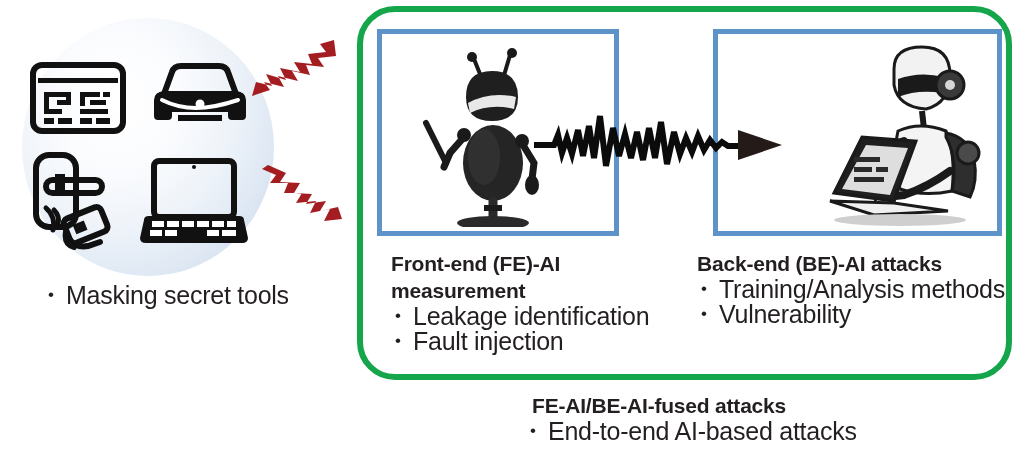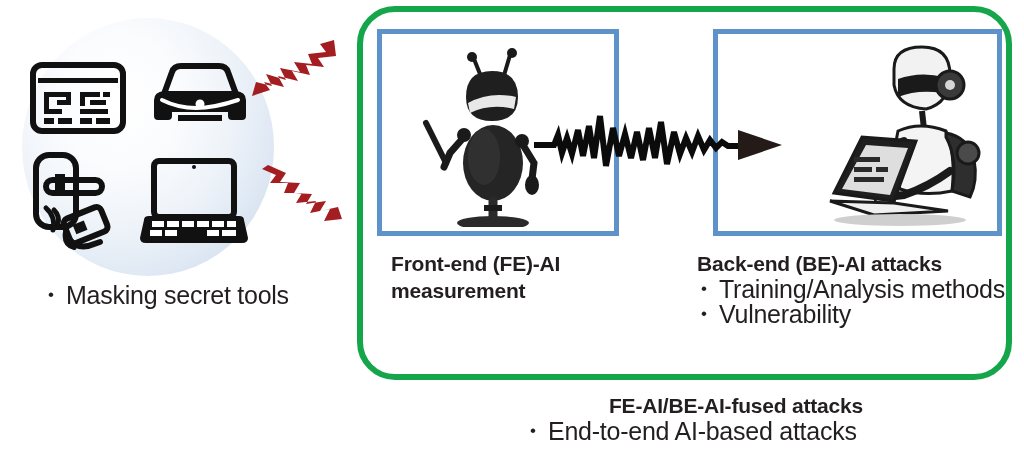--- a/index.html
+++ b/index.html
@@ -91,21 +91,21 @@
     left: 4px;
     top: -1px;
     font-size: 17px;
     color: #231f20;
   }
 
   #countermeasures-block { left: 44px;  top: 283px; width: 300px; }
   #fe-text-block         { left: 391px; top: 250px; width: 270px; }
   #be-text-block         { left: 697px; top: 250px; width: 316px; }
   #fused-text-block      { left: 520px; top: 392px; width: 420px; text-align: left; }
-  #fused-text-block .heading { text-align: center; margin-left: 12px; }
+  #fused-text-block .heading { text-align: left; margin-left: 12px; }
   #fused-text-block .bullet-list li { padding-left: 28px; }
   #fused-text-block .bullet-list li::before { left: 10px; }
 </style>
 </head>
 <body>
 
 <div id="canvas">
 
   <div class="abs" id="target-ellipse"></div>
 
@@ -266,20 +266,24 @@
       <path d="M2 37 L20 37 L24 27 L28 45 L33 30 L38 46 L44 22 L49 48 L55 18 L60 50
                L66 8 L72 58 L79 20 L85 48 L91 26 L97 50 L103 24 L109 52 L115 20
                L121 50 L127 14 L133 56 L140 24 L146 46 L152 30 L158 44 L164 28
                L170 42 L176 32 L182 40 L188 34 L194 38 L210 38" fill="none" stroke="#0b0b0b" stroke-width="6" stroke-linejoin="miter" stroke-linecap="square"></path>
       <path d="M204 22 L248 37 L204 52 Z" fill="#241a17"></path>
     </svg>
   </div>
 
   <div class="abs" id="fe-text-block">
     <div class="heading">Front-end (FE)-AI measurement</div>
+    <ul class="bullet-list">
+      <li>Leakage identification</li>
+      <li>Fault injection</li>
+    </ul>
   </div>
 
   <div class="abs" id="be-text-block">
     <div class="heading">Back-end (BE)-AI attacks</div>
     <ul class="bullet-list">
       <li>Training/Analysis methods</li>
       <li>Vulnerability</li>
     </ul>
   </div>
 

